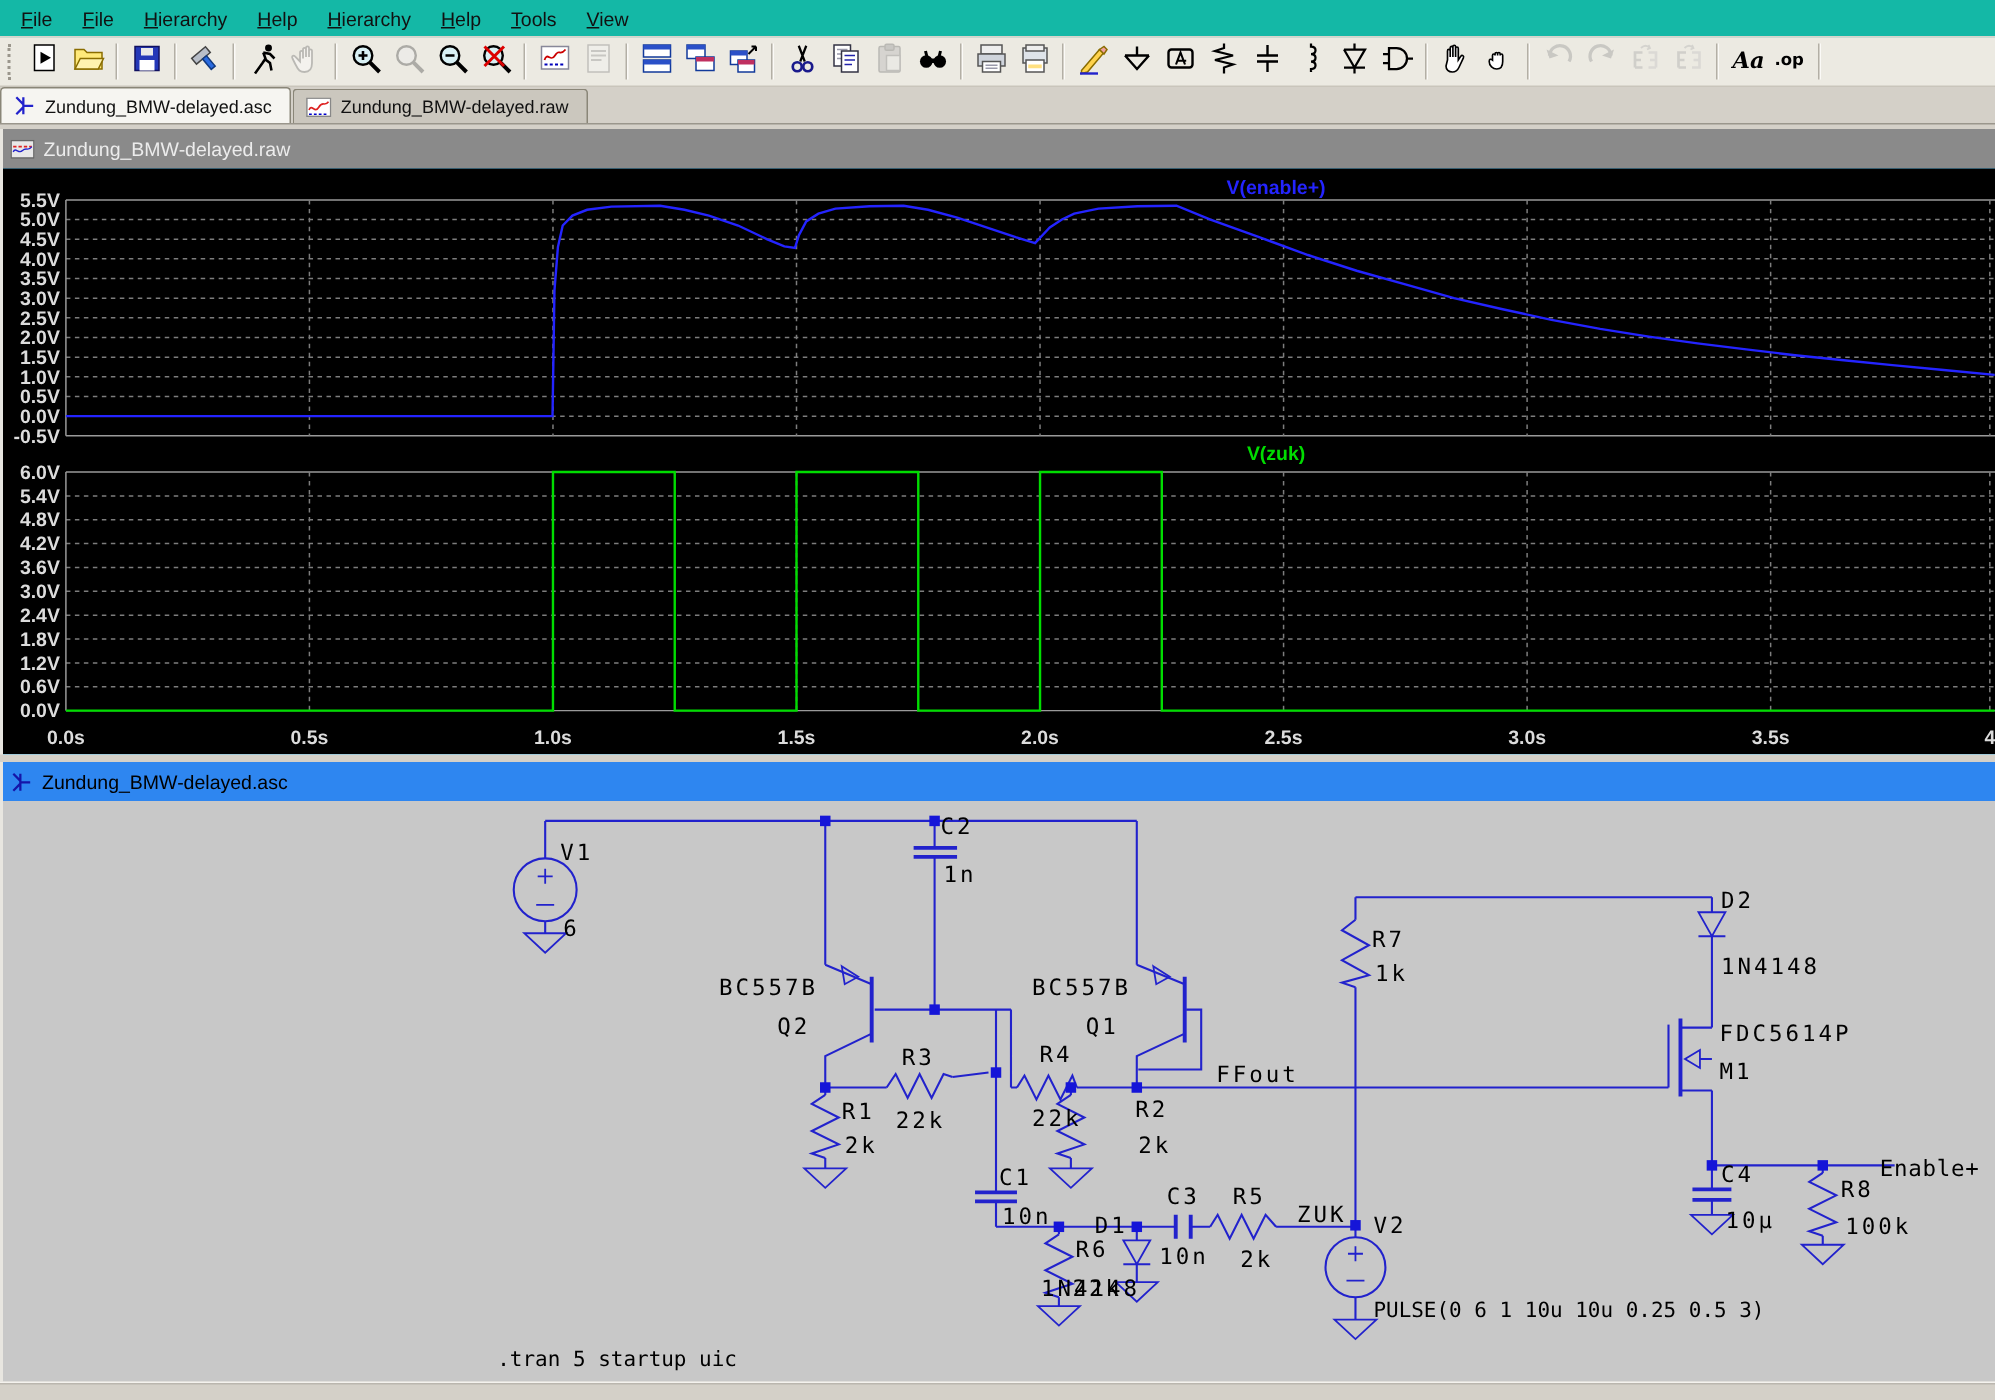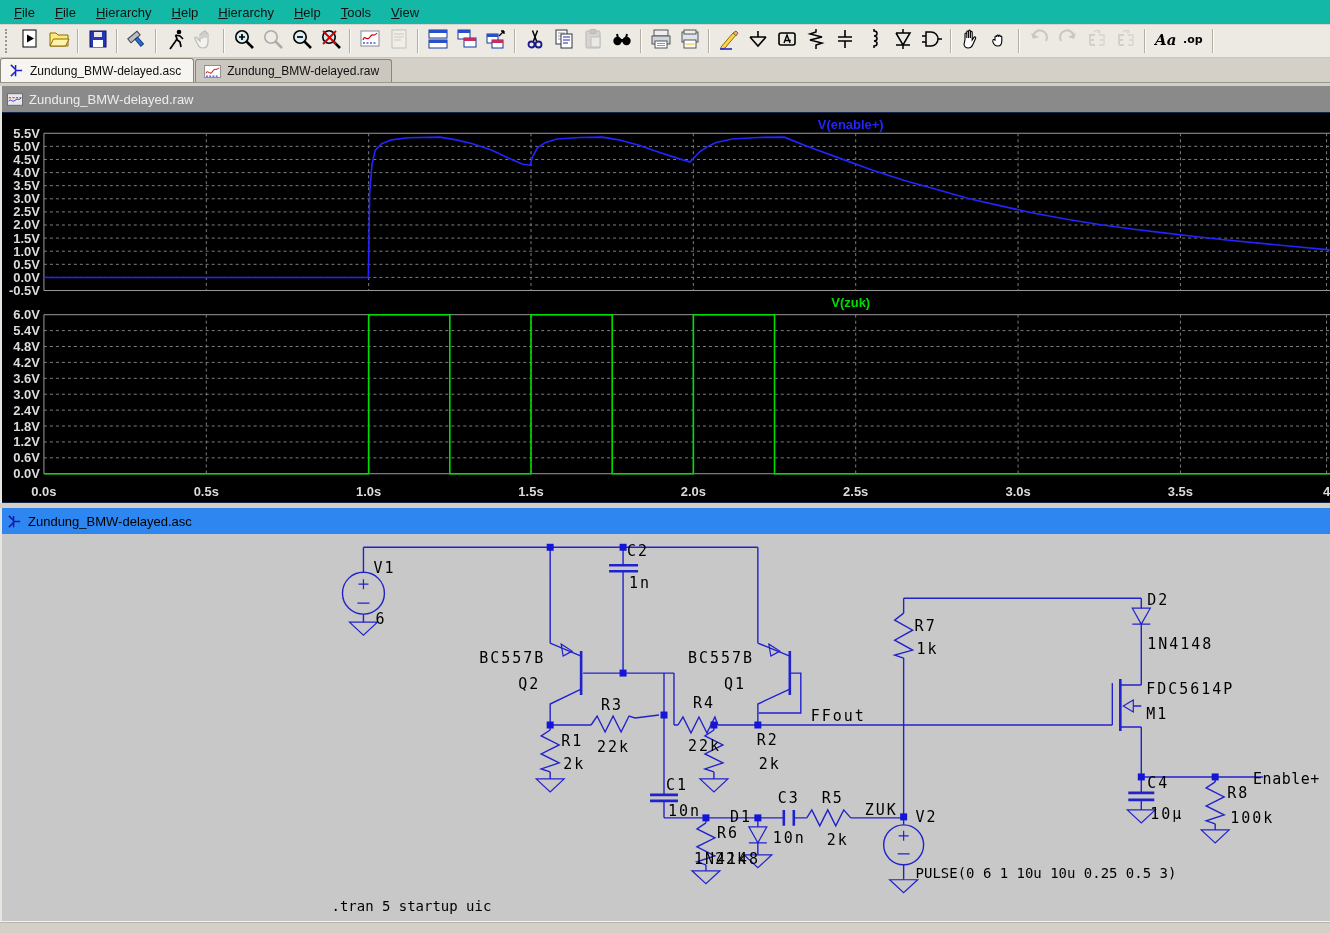--- a/index.html
+++ b/index.html
@@ -22,21 +22,21 @@
   .tab{height:22px;display:flex;align-items:center;padding:0 12px 0 8px;font-size:12px;color:#111;
        border:1px solid #8a8678;border-bottom:none;border-radius:3px 3px 0 0;background:#cbc7be;margin-right:1px}
   .tab.active{background:#f6f5f1;height:23px}
   .tab svg{margin-right:6px}
   
   .win{position:absolute;left:0;width:1330px;border-left:2px solid #e8e6e0;box-sizing:border-box}
   .win-title{height:26px;display:flex;align-items:center;font-size:13px;padding-left:5px}
   .win-title svg{margin-right:6px}
   .title-raw{background:#8a8a8a;color:#ececec}
   .title-asc{background:#2e86f0;color:#000}
-  .plot-area{width:1328px;height:391px;background:#3b82f6}
+  .plot-area{width:1328px;height:391px;background:#7dd3fc}
   .sch-area{width:1328px;height:388px;background:#c8c8c8}
   .statusbar{position:absolute;left:0;bottom:0;width:1330px;height:11px;background:#d4d0c8;
              border-top:1px solid #f4f2ee;box-shadow:inset 0 1px 0 #bab6ae}
   
   text.tick{font:bold 13px "Liberation Sans",sans-serif;fill:#dcdcdc}
   text.trace-title{font:bold 13px "Liberation Sans",sans-serif}
   
   .sch-wire{stroke:#2222cc;fill:none;stroke-width:1.4}
   .sch-bar{stroke:#2222cc;fill:none;stroke-width:2.6}
   .sch-open{stroke:#2222cc;fill:none;stroke-width:1.2}

